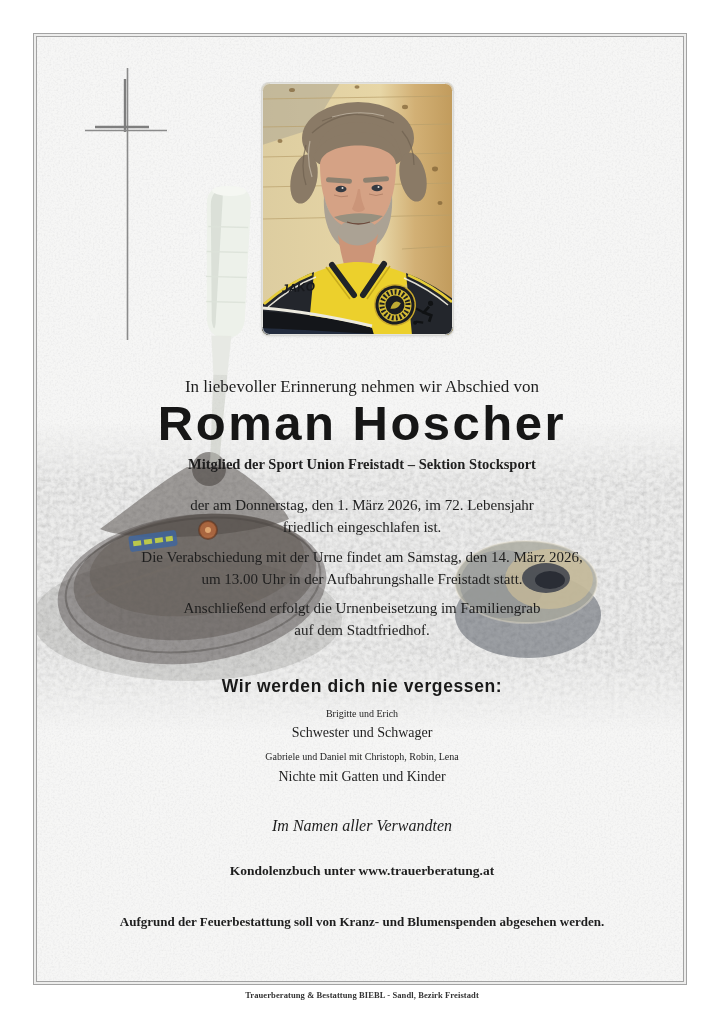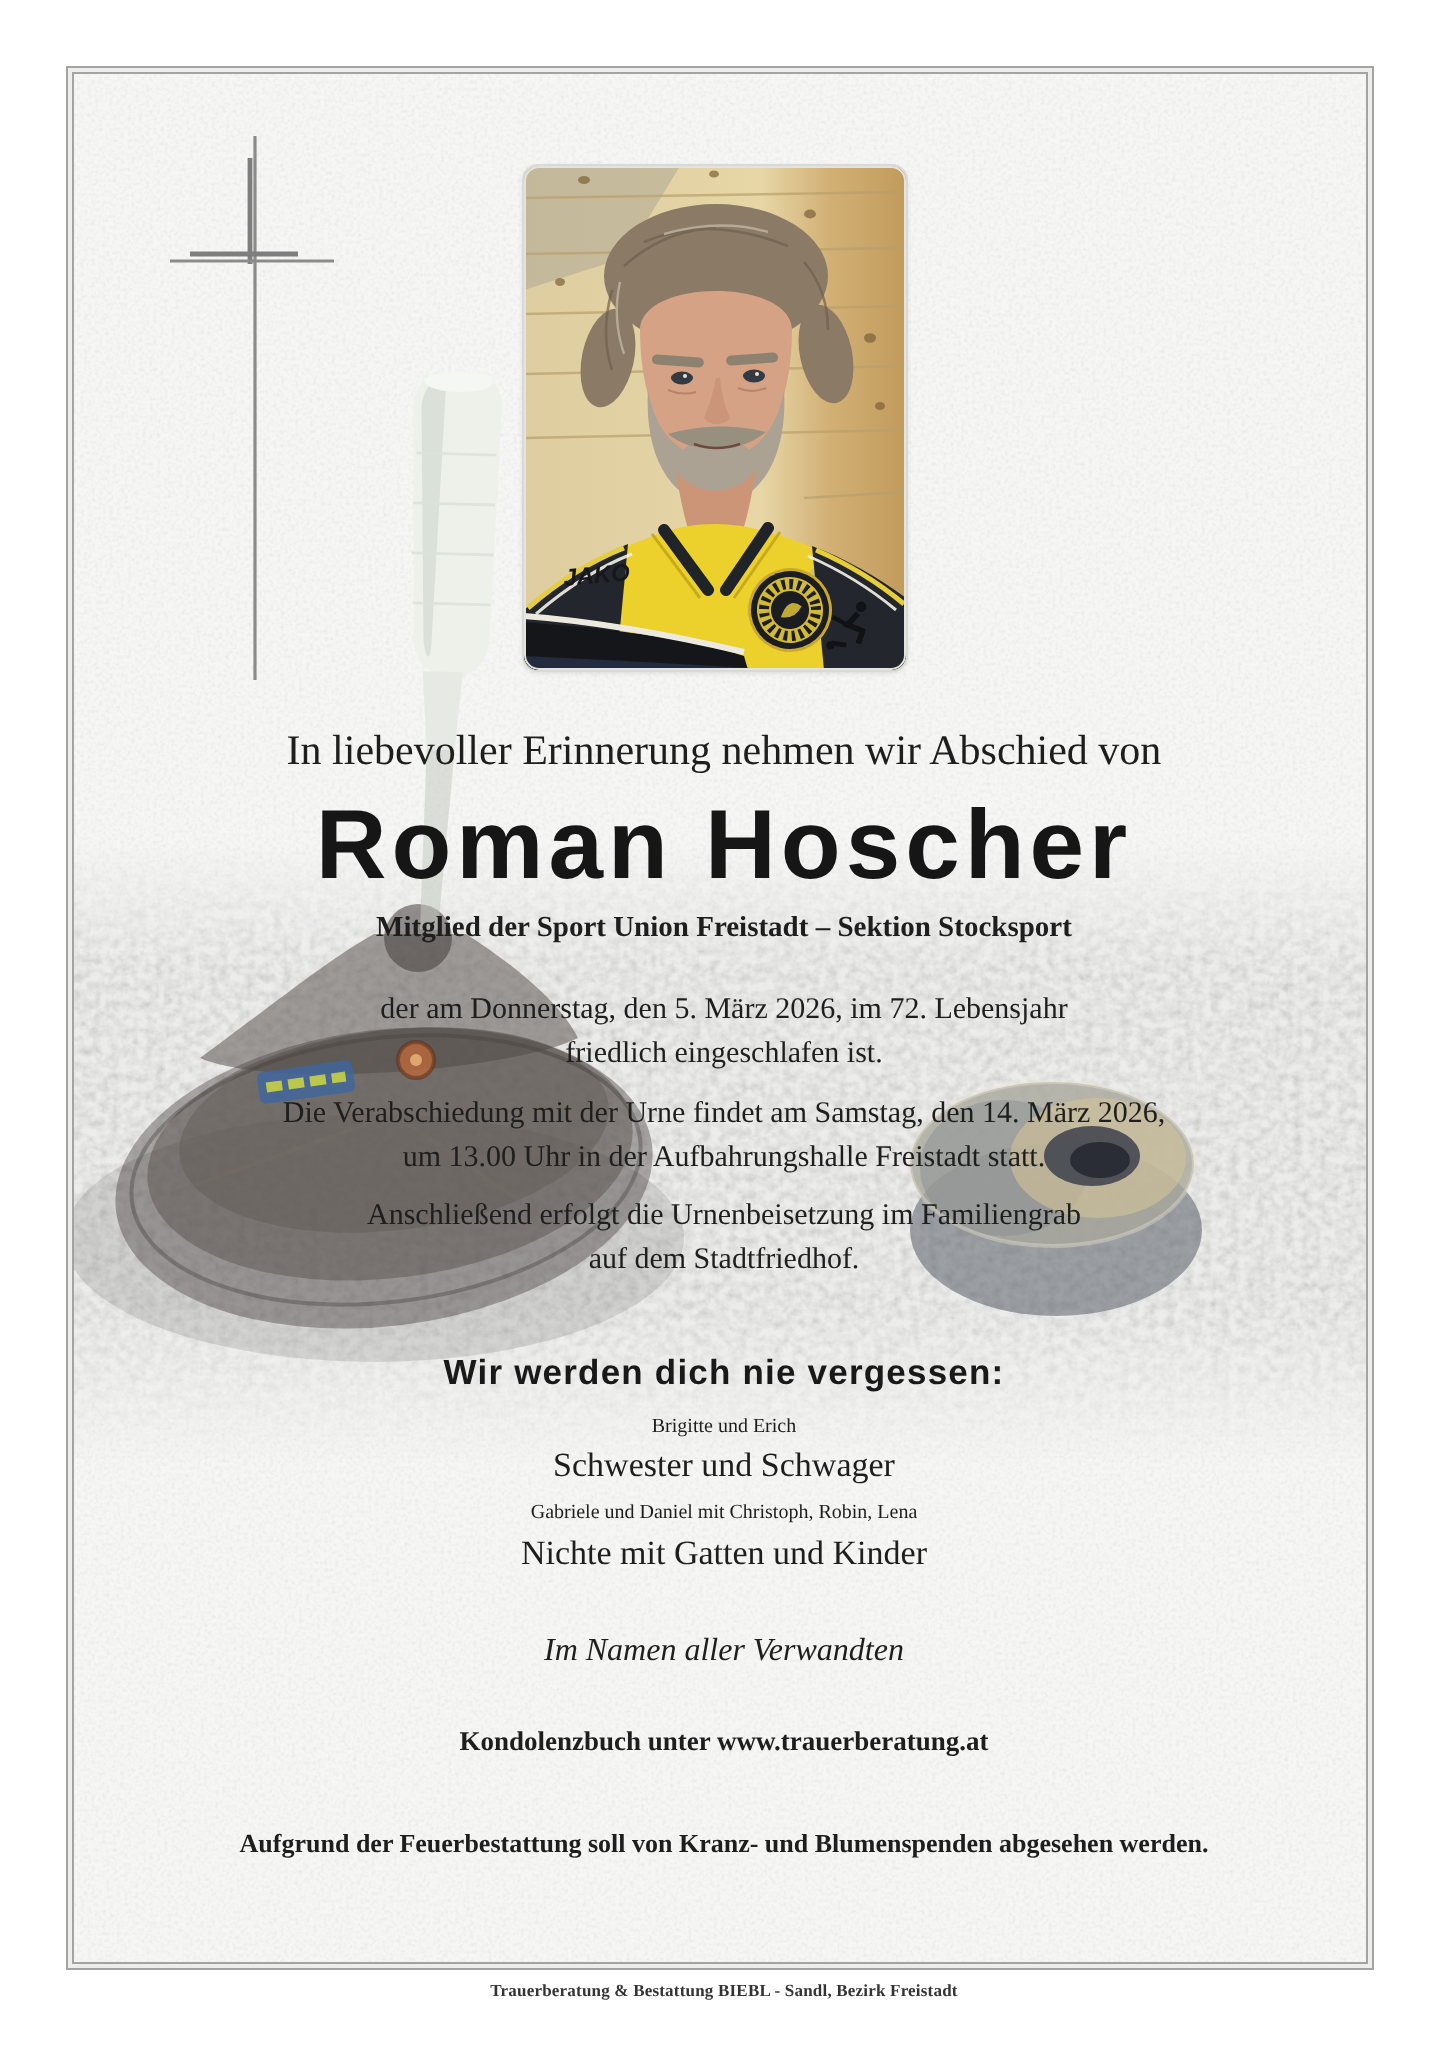--- a/index.html
+++ b/index.html
@@ -6,27 +6,27 @@
   .page{position:relative;width:724px;height:1024px;background:#ffffff;overflow:hidden;
         font-family:"Liberation Serif","DejaVu Serif",serif;}
   .frame{position:absolute;left:33px;top:33px;width:646px;height:944px;
          border:4px double #a3a3a3;background:#ededec;}
   .bg-svg{position:absolute;left:0;top:0;width:646px;height:944px;display:block;}
   .portrait{position:absolute;left:262px;top:83px;width:191px;height:252px;
             border-radius:7px;box-shadow:0 0 0 1px #d9d9d6, 0 1px 3px rgba(0,0,0,.15);}
   .t{position:absolute;left:0;width:724px;text-align:center;color:#1e1e1e;line-height:1.3;}
   .serif{font-family:"Liberation Serif","DejaVu Serif",serif;}
   .sans{font-family:"Liberation Sans","DejaVu Sans",sans-serif;}
-  .intro{top:362px;font-size:21px;}
+  .intro{top:376px;font-size:17px;}
   .name{top:399px;font-size:49px;font-weight:bold;letter-spacing:2.5px;line-height:1.0;color:#161616;}
   .membership{top:455px;font-size:14.5px;font-weight:bold;}
   .para{font-size:15px;line-height:21.5px;}
   .p1{top:495px;} .p2{top:547px;} .p3{top:598px;}
   .farewell{top:675px;font-size:17.5px;font-weight:bold;letter-spacing:.6px;color:#191919;}
-  .names{font-size:10px;} .rel{font-size:17px;line-height:13px;}
+  .names{font-size:10px;} .rel{font-size:14px;line-height:13px;}
   .n1{top:707px;} .r1{top:726px;} .n2{top:750px;} .r2{top:770px;}
   .closing{top:816px;font-size:16px;font-style:italic;}
   .condolence{top:862px;font-size:13.5px;font-weight:bold;}
   .flowers{top:914px;font-size:13px;font-weight:bold;}
   .footer{top:990px;font-size:8.5px;font-weight:bold;letter-spacing:.1px;color:#333;}
 </style>
 </head>
 <body>
 
 <div class="page">
@@ -245,21 +245,21 @@
       </g>
     </g>
     <rect x="0.5" y="0.5" width="190" height="251" rx="7" fill="none" stroke="#e3e3df"></rect>
   </svg>
 
   <div class="t serif intro">In liebevoller Erinnerung nehmen wir Abschied von</div>
   <div class="t sans name">Roman Hoscher</div>
   <div class="t serif membership">Mitglied der Sport Union Freistadt – Sektion Stocksport</div>
 
   <div class="t serif para p1">
-    <div>der am Donnerstag, den 5. März 2026, im 72. Lebensjahr</div>
+    <div>der am Donnerstag, den 1. März 2026, im 72. Lebensjahr</div>
     <div>friedlich eingeschlafen ist.</div>
   </div>
   <div class="t serif para p2">
     <div>Die Verabschiedung mit der Urne findet am Samstag, den 14. März 2026,</div>
     <div>um 13.00 Uhr in der Aufbahrungshalle Freistadt statt.</div>
   </div>
   <div class="t serif para p3">
     <div>Anschließend erfolgt die Urnenbeisetzung im Familiengrab</div>
     <div>auf dem Stadtfriedhof.</div>
   </div>

